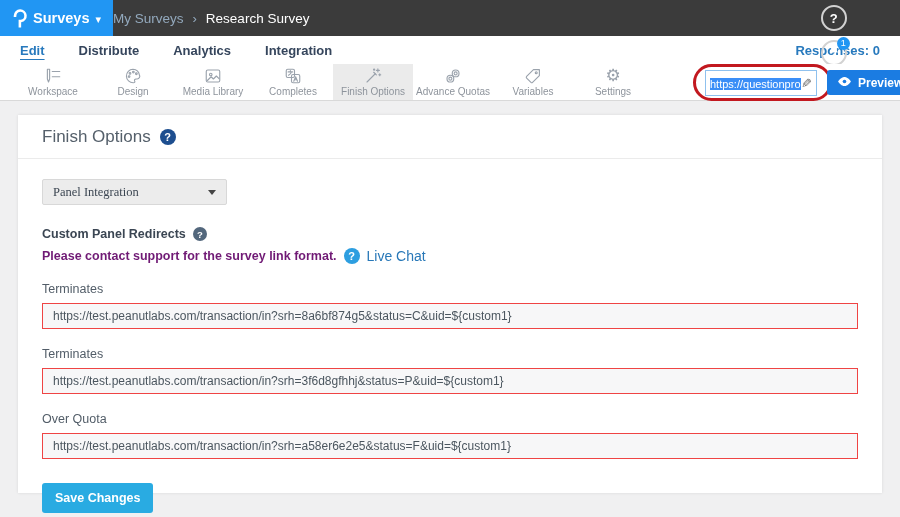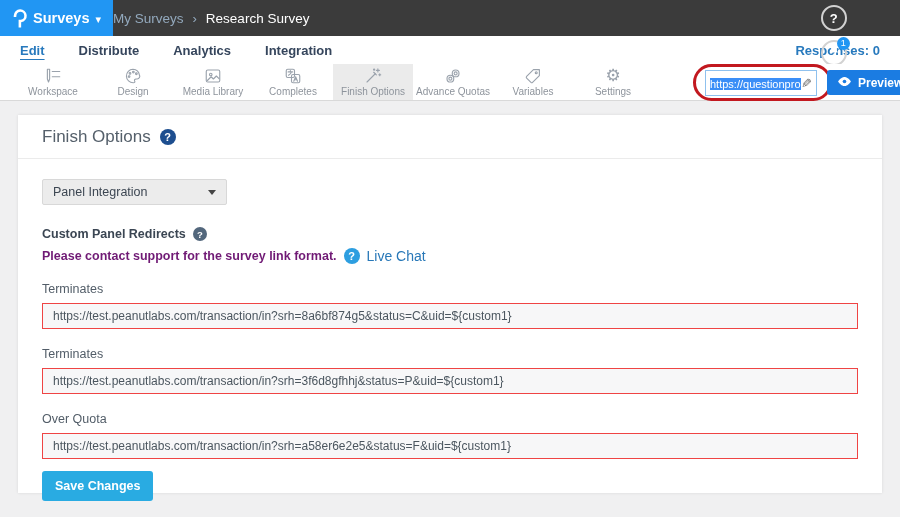--- a/index.html
+++ b/index.html
@@ -50,32 +50,32 @@
   .page-area { height:416px; padding-top:14px; background:#f0f0f1; }
   .card { margin:0 18px; height:378px; background:#fff; box-shadow:0 0 3px rgba(0,0,0,.10); }
   .card-header { height:44px; display:flex; align-items:center; gap:9px; padding:0 24px; border-bottom:1px solid #ebebeb; }
   .page-title { font-size:17px; color:#55606b; }
   .help-badge { width:16px; height:16px; border-radius:50%; background:#1d4e8f; color:#fff; display:flex; align-items:center; justify-content:center; cursor:pointer; flex:0 0 auto; }
   .help-badge::before { content:"?"; font-size:11px; font-weight:bold; }
   .help-badge.small { width:14px; height:14px; background:#53677c; }
   .help-badge.small::before { font-size:9.5px; }
   .help-badge.chat { width:16px; height:16px; background:#2d9ee0; }
   .card-body { padding:20px 24px; }
-  .dropdown { width:185px; height:26px; background:#ececec; border:1px solid #d8d8d8; border-radius:2px; display:flex; align-items:center; padding:0 10px; cursor:pointer; }
+  .dropdown { width:185px; height:26px; background:#ececec; border:1px solid #d8d8d8; border-radius:2px; display:flex; align-items:center; padding:0 10px; cursor:pointer;font-family:Liberation Serif, serif; }
   .dropdown .dval { font-size:12.5px; color:#3c4652; }
   .dd-caret { margin-left:auto; width:0; height:0; border-left:4px solid transparent; border-right:4px solid transparent; border-top:5px solid #444; }
   .section-head { margin-top:22px; display:flex; align-items:center; gap:7px; }
   .section-head .stitle { font-size:12.5px; font-weight:bold; color:#3b4653; }
   .support-note { margin-top:7px; display:flex; align-items:center; gap:7px; }
   .support-note .rednote { font-size:12.5px; font-weight:600; color:#701a75; }
   .support-note .chatlink { font-size:14px; color:#2878b8; cursor:pointer; }
   .field-group { margin-top:18px; }
   .field-label { font-size:12.5px; color:#525d68; }
   .field-input { margin-top:7px; height:26px; background:#f7f7f8; border:1px solid #ef4444; display:flex; align-items:center; padding:0 10px; font-size:12px; color:#4b565f; white-space:nowrap; overflow:hidden; cursor:text; }
-  .save-btn { margin-top:12px; background:#29abe2; border:none; border-radius:3px; color:#fff; font-weight:bold; font-size:12.5px; padding:8px 13px; cursor:pointer; font-family:inherit; }
+  .save-btn { margin-top:24px; background:#29abe2; border:none; border-radius:3px; color:#fff; font-weight:bold; font-size:12.5px; padding:8px 13px; cursor:pointer; font-family:inherit; }
 </style>
 </head>
 <body>
 
 <div class="topbar">
   <div class="logo-area">
     <span>
       <svg width="15" height="20" viewBox="0 0 20 26">
           <path d="M4 10 a7 7 0 1 1 8 7 l-1.5 0 0 7" fill="none" stroke="#ffffff" stroke-width="3.4" stroke-linecap="square"></path>
         </svg>

